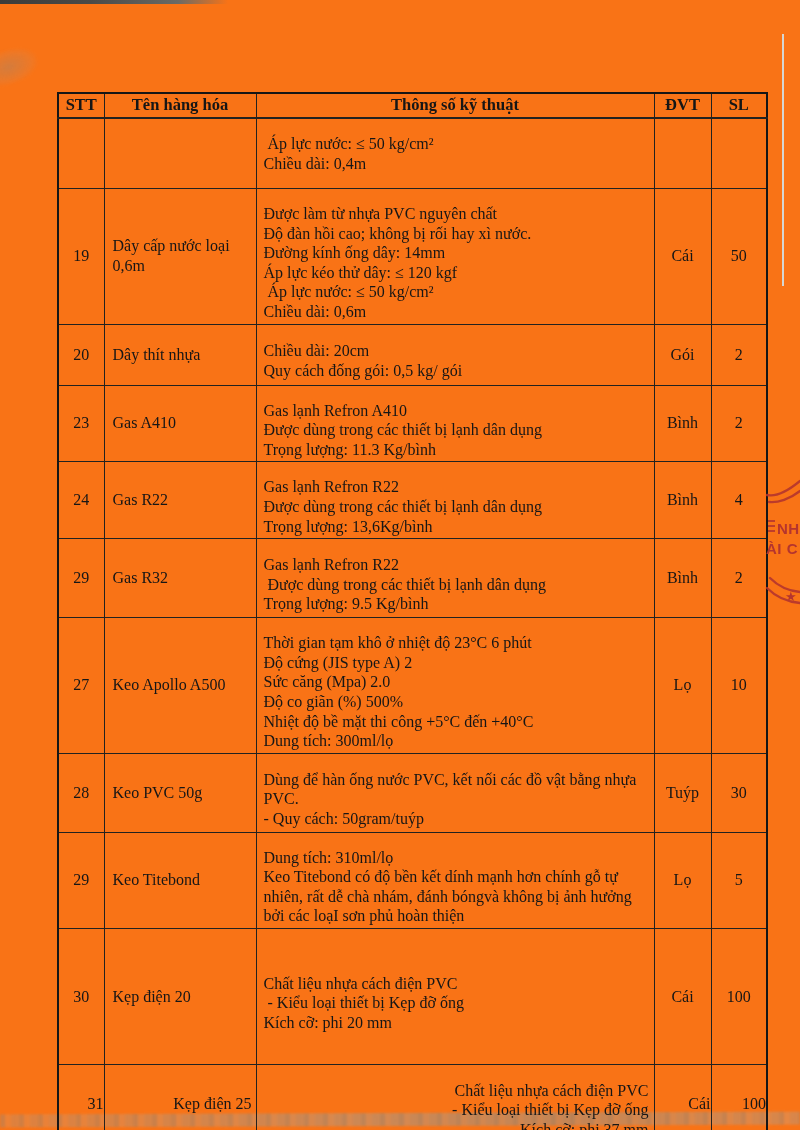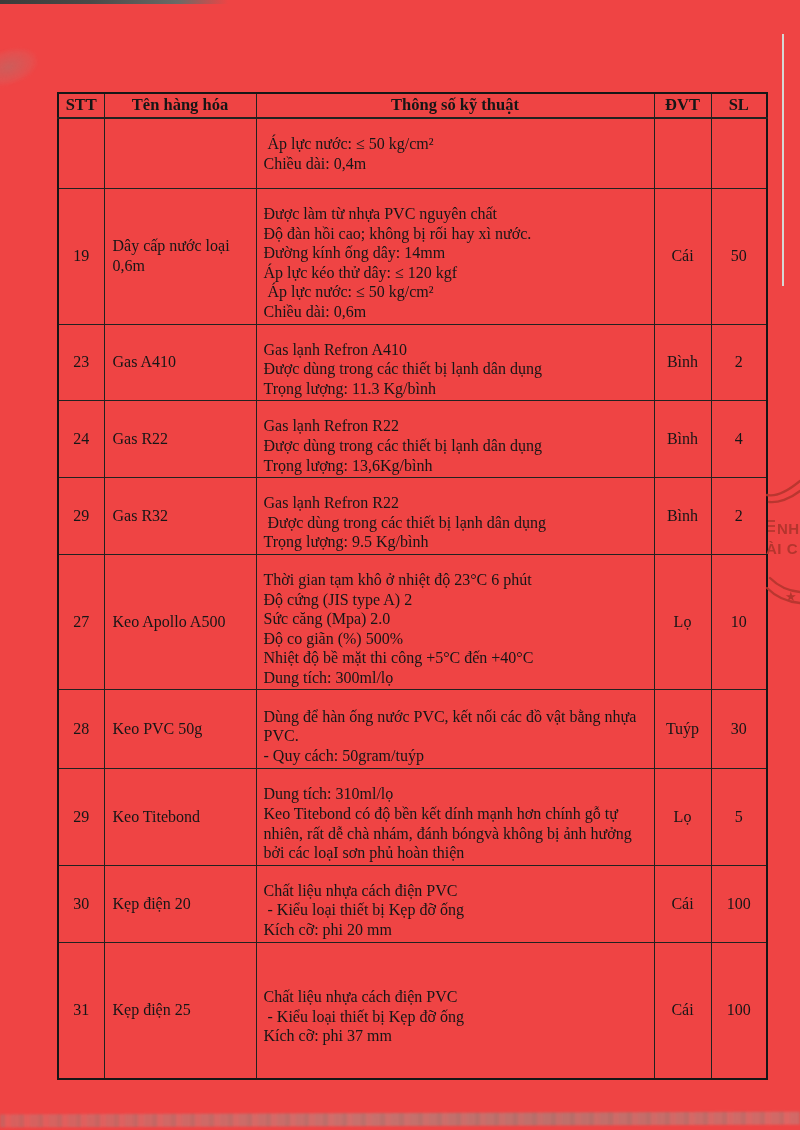--- a/index.html
+++ b/index.html
@@ -5,21 +5,21 @@
   html,body { margin:0; padding:0; }
   body {
     width:800px; height:1130px;
     background:#f4f4f2;
     font-family:"Liberation Serif","DejaVu Serif",serif;
     overflow:hidden;
   }
   .page {
     position:relative;
     width:800px; height:1130px;
-    background:#ef4444;
+    background:#f97316;
     overflow:hidden;
   }
 
   
   .scan-top-line {
     position:absolute; left:0; top:0; width:228px; height:4px;
     background:linear-gradient(90deg,#3c3c3a 0%,#4a4a48 40%,#6a6a66 78%,rgba(120,120,116,0) 100%);
   }
   .scan-smudge {
     position:absolute; left:-8px; top:48px; width:46px; height:34px;
@@ -132,20 +132,30 @@
             <div class="spec-line">Độ đàn hồi cao; không bị rối hay xì nước.</div>
             <div class="spec-line">Đường kính ống dây: 14mm</div>
             <div class="spec-line">Áp lực kéo thử dây: ≤ 120 kgf</div>
             <div class="spec-line"> Áp lực nước: ≤ 50 kg/cm²</div>
             <div class="spec-line">Chiều dài: 0,6m</div>
           </td>
           <td class="unit">Cái</td>
           <td class="qty">50</td>
         </tr>
         <tr>
+          <td class="stt">20</td>
+          <td class="name">Dây thít nhựa</td>
+          <td class="specs">
+            <div class="spec-line">Chiều dài: 20cm</div>
+            <div class="spec-line">Quy cách đống gói: 0,5 kg/ gói</div>
+          </td>
+          <td class="unit">Gói</td>
+          <td class="qty">2</td>
+        </tr>
+        <tr>
           <td class="stt">23</td>
           <td class="name">Gas A410</td>
           <td class="specs">
             <div class="spec-line">Gas lạnh Refron A410</div>
             <div class="spec-line">Được dùng trong các thiết bị lạnh dân dụng</div>
             <div class="spec-line">Trọng lượng: 11.3 Kg/bình</div>
           </td>
           <td class="unit">Bình</td>
           <td class="qty">2</td>
         </tr>

